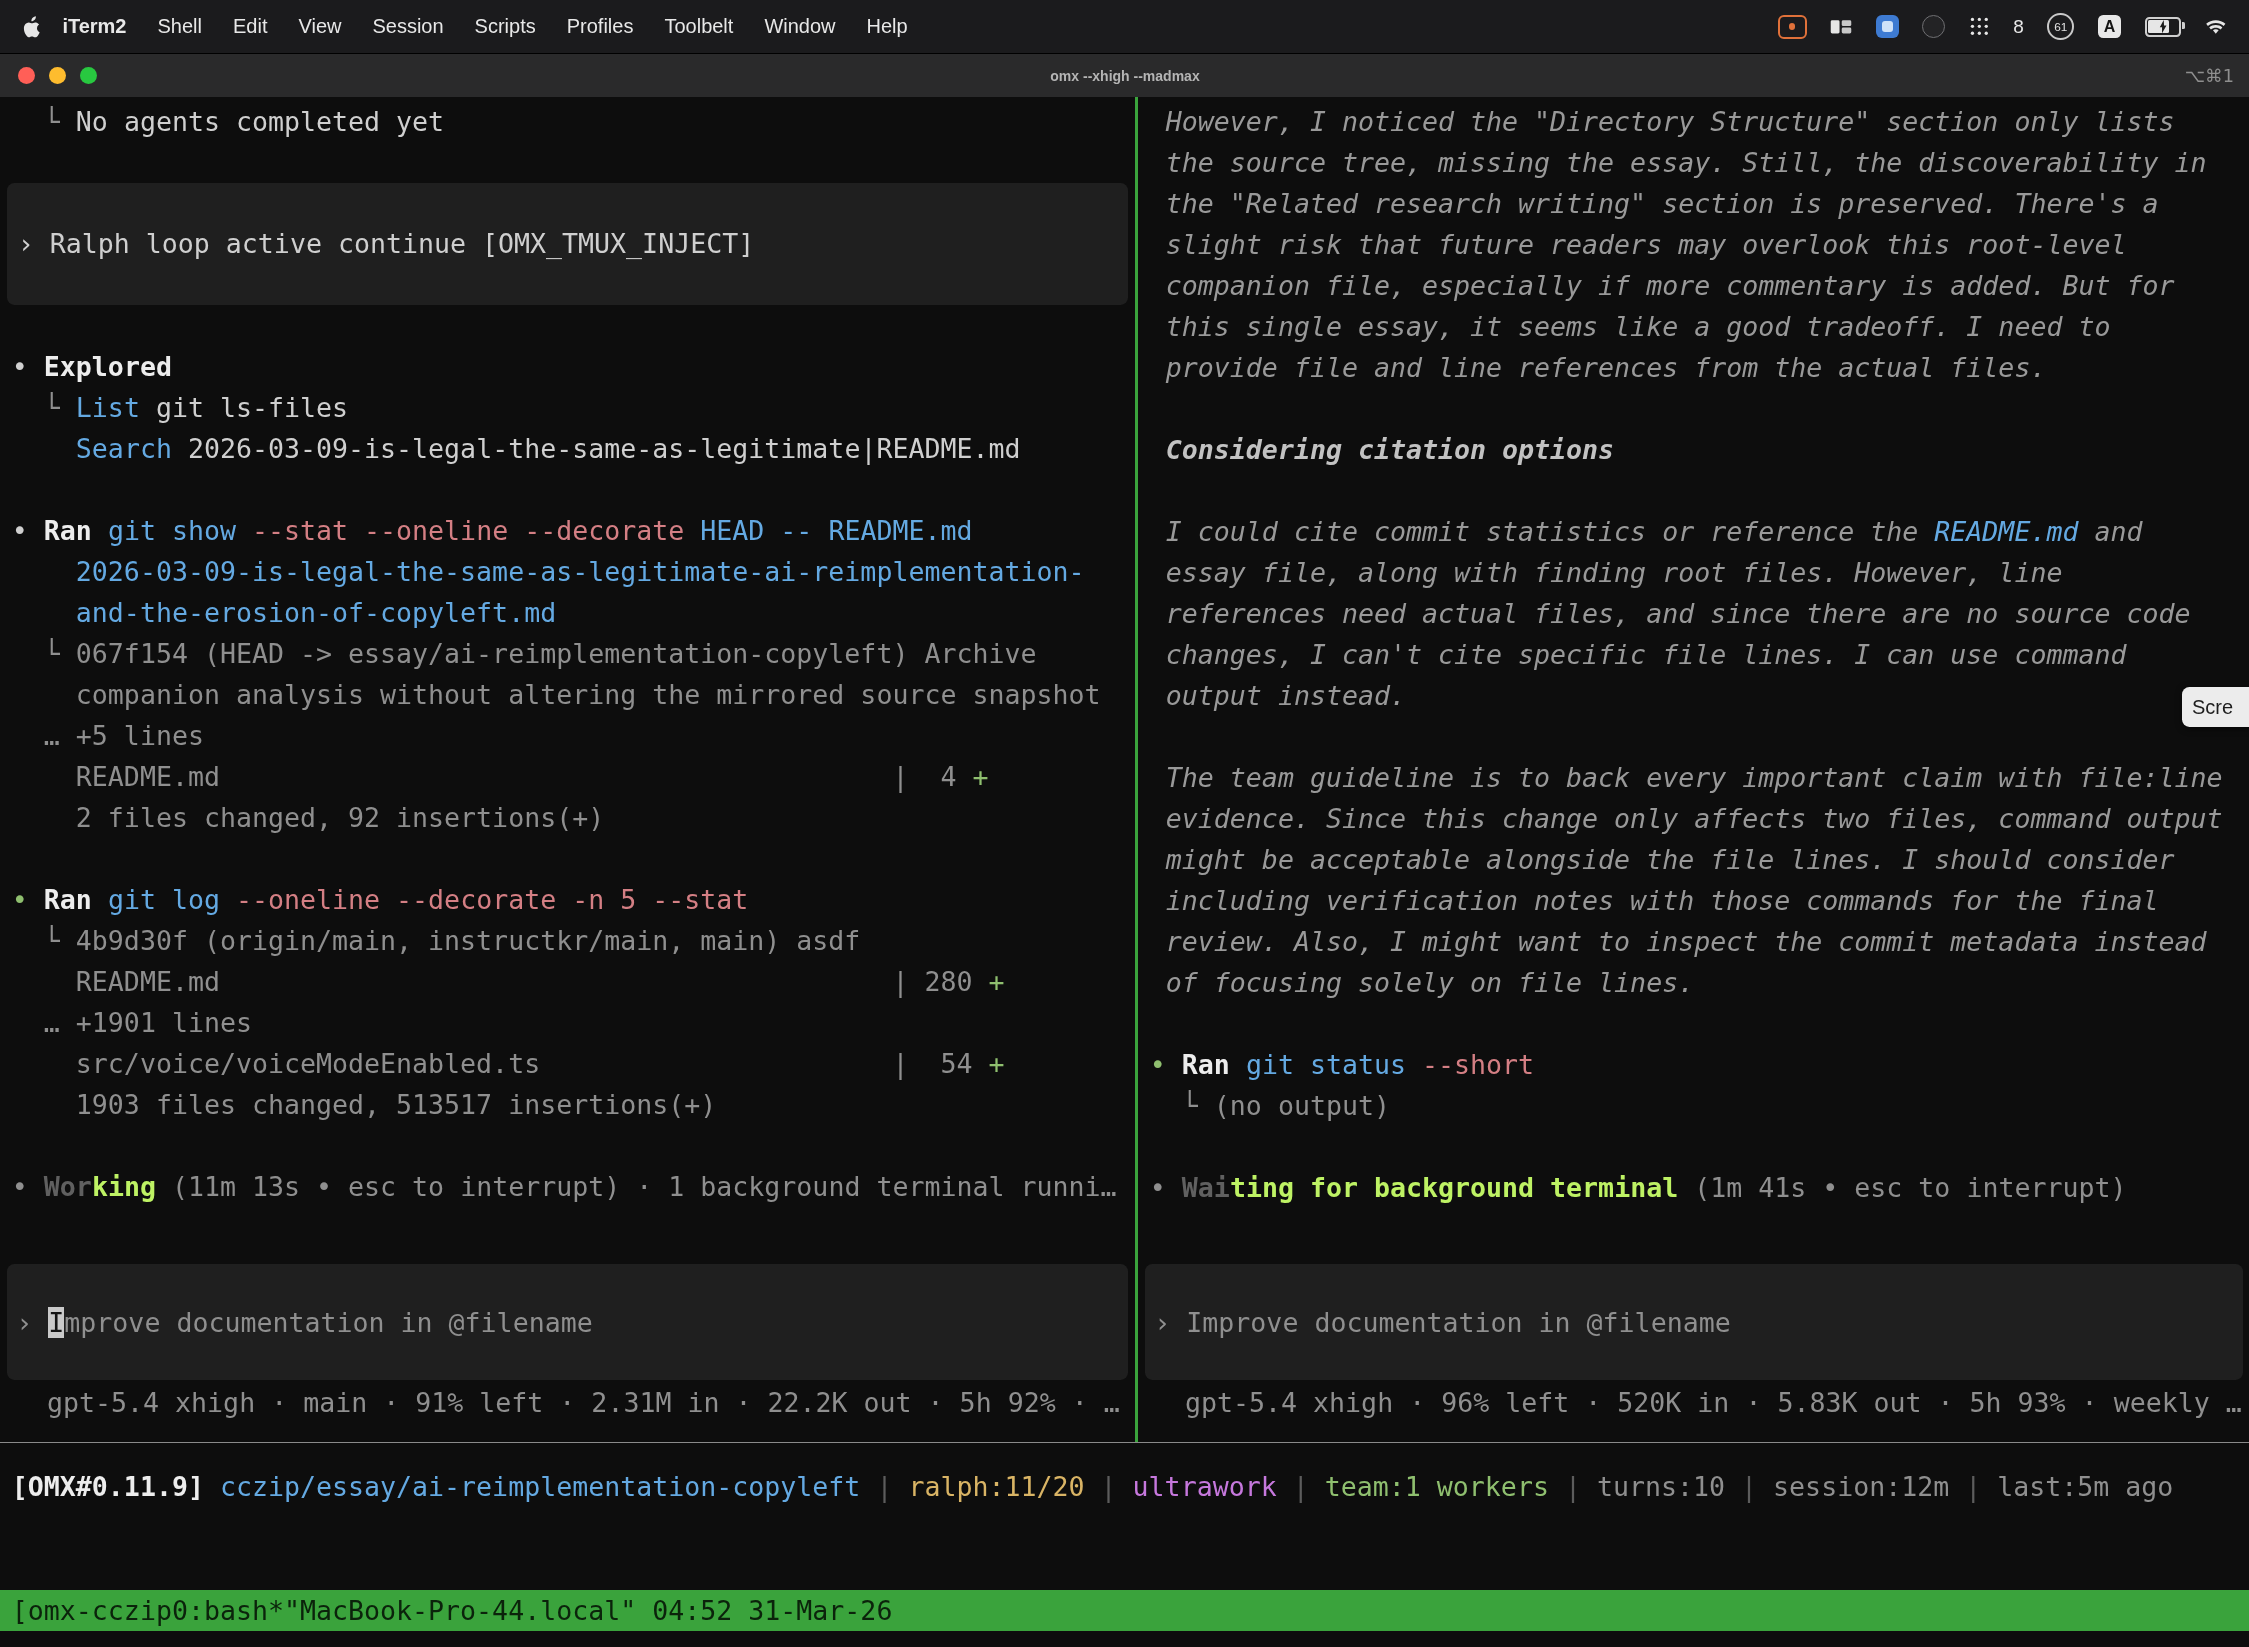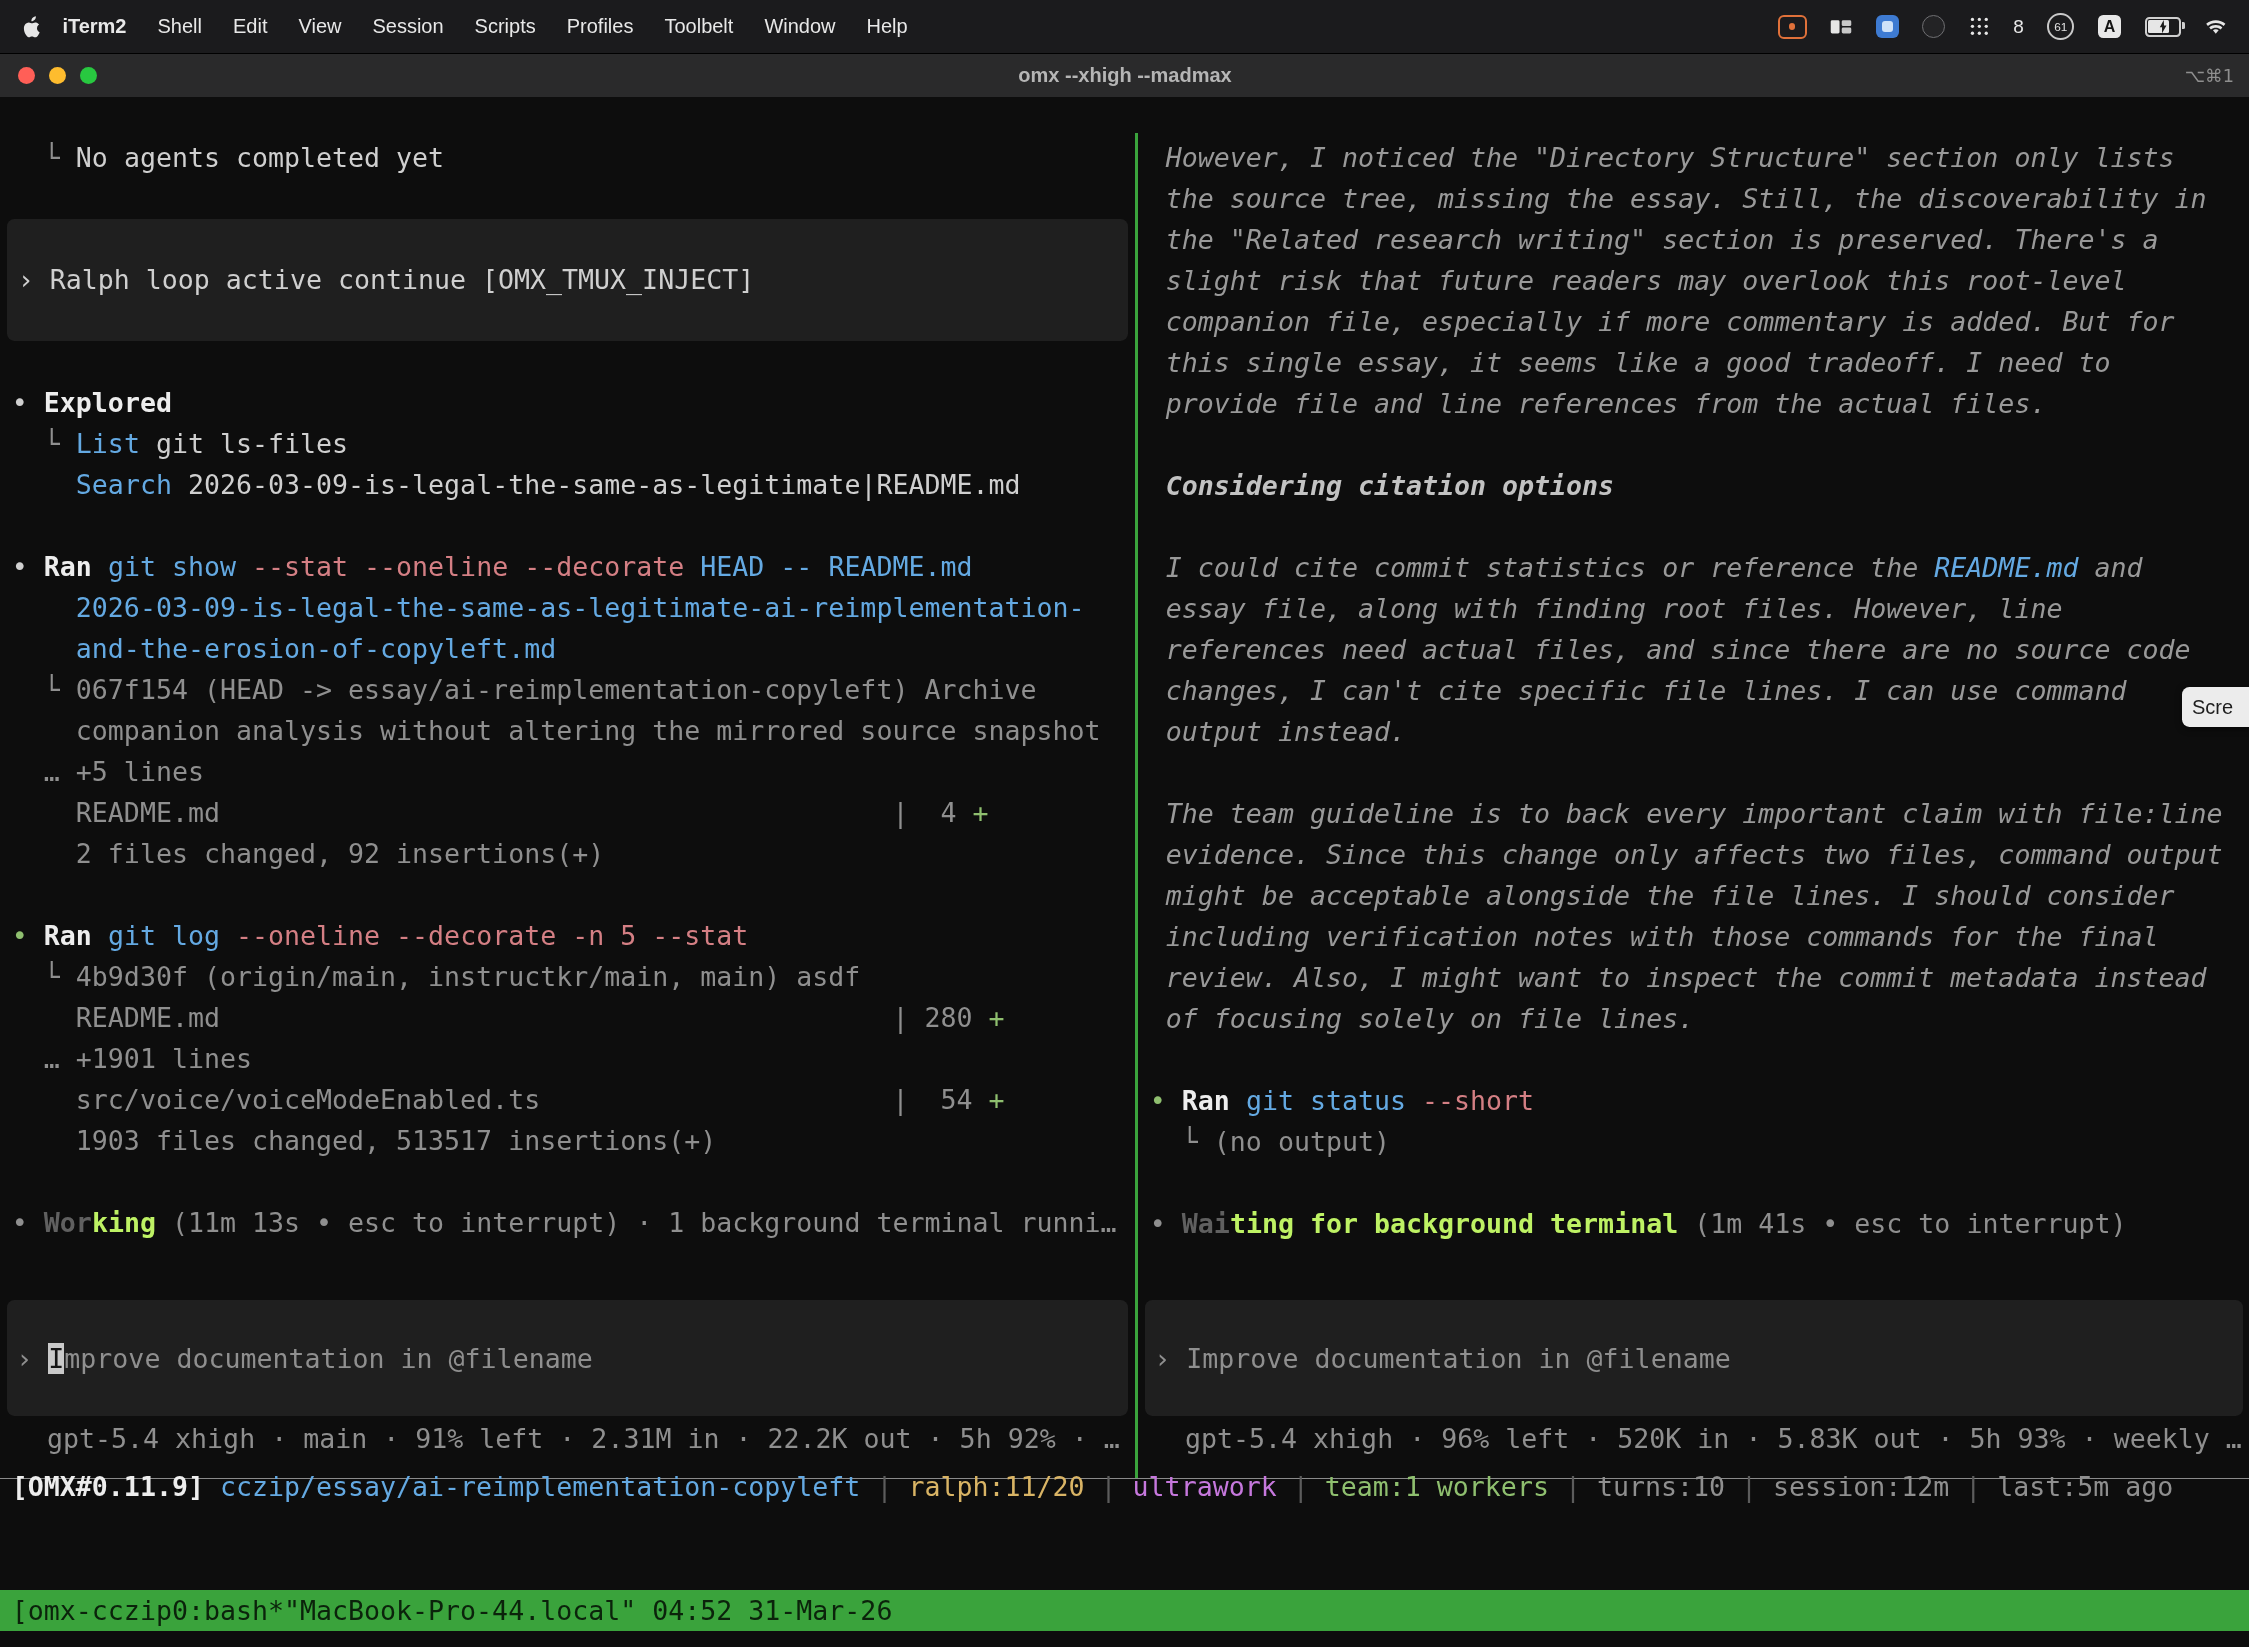--- a/index.html
+++ b/index.html
@@ -31,27 +31,27 @@
   .battery::after{content:"";position:absolute;right:-5.9px;top:3.7px;width:3px;height:6.6px;background:#cfcfcf;border-radius:0 1.5px 1.5px 0;}
   .battery svg{position:relative;z-index:2;}
 
   
   .titlebar{position:absolute;top:53px;left:0;right:0;height:44px;background:#2a2a2b;border-top:0.7px solid #000;
             box-sizing:border-box;}
   .traffic{position:absolute;left:17.7px;top:0;bottom:0;display:flex;align-items:center;gap:13.3px;}
   .tl{width:17.7px;height:17.7px;border-radius:50%;display:inline-block;}
   .tl.r{background:#ff5f57;}  .tl.y{background:#febc2e;}  .tl.g{background:#28c840;}
   .wtitle{position:absolute;left:0;right:0;top:0;bottom:0;display:flex;align-items:center;justify-content:center;
-          font-family:"Liberation Sans",sans-serif;font-size:20px;font-weight:600;color:#b5b5b5;}
+          font-family:"Liberation Sans",sans-serif;font-size:14px;font-weight:600;color:#b5b5b5;}
   .wshort{position:absolute;right:16px;top:0;bottom:0;display:flex;align-items:center;
           font-family:"DejaVu Sans",sans-serif;font-size:17.7px;color:#8f8f8f;}
 
   
   .terminal{position:absolute;top:97px;left:0;right:0;bottom:0;background:#0d0d0d;}
-  .panes{position:absolute;top:0;left:0;right:0;height:1345px;display:flex;border-bottom:1.5px solid #8a8a8a;box-sizing:content-box;margin-top:36px;}
+  .panes{position:absolute;top:0;left:0;right:0;height:1345px;display:flex;border-bottom:1.5px solid #8a8a8a;box-sizing:content-box;}
   .pane{position:relative;overflow:hidden;}
   .pane.left{width:1135px;flex:none;}
   .divider{width:3px;background:#3aa33c;flex:none;}
   .pane.right{flex:1;}
   .pane-scroll{padding-top:3.7px;}
   .tline{white-space:pre;font-size:26.6px;line-height:41px;min-height:41px;color:#cfcfcf;padding-left:11.8px;}
 
   .w{color:#cfcfcf;}
   .wb{color:#ededed;font-weight:700;}
   .dim{color:#8f8f8f;}

